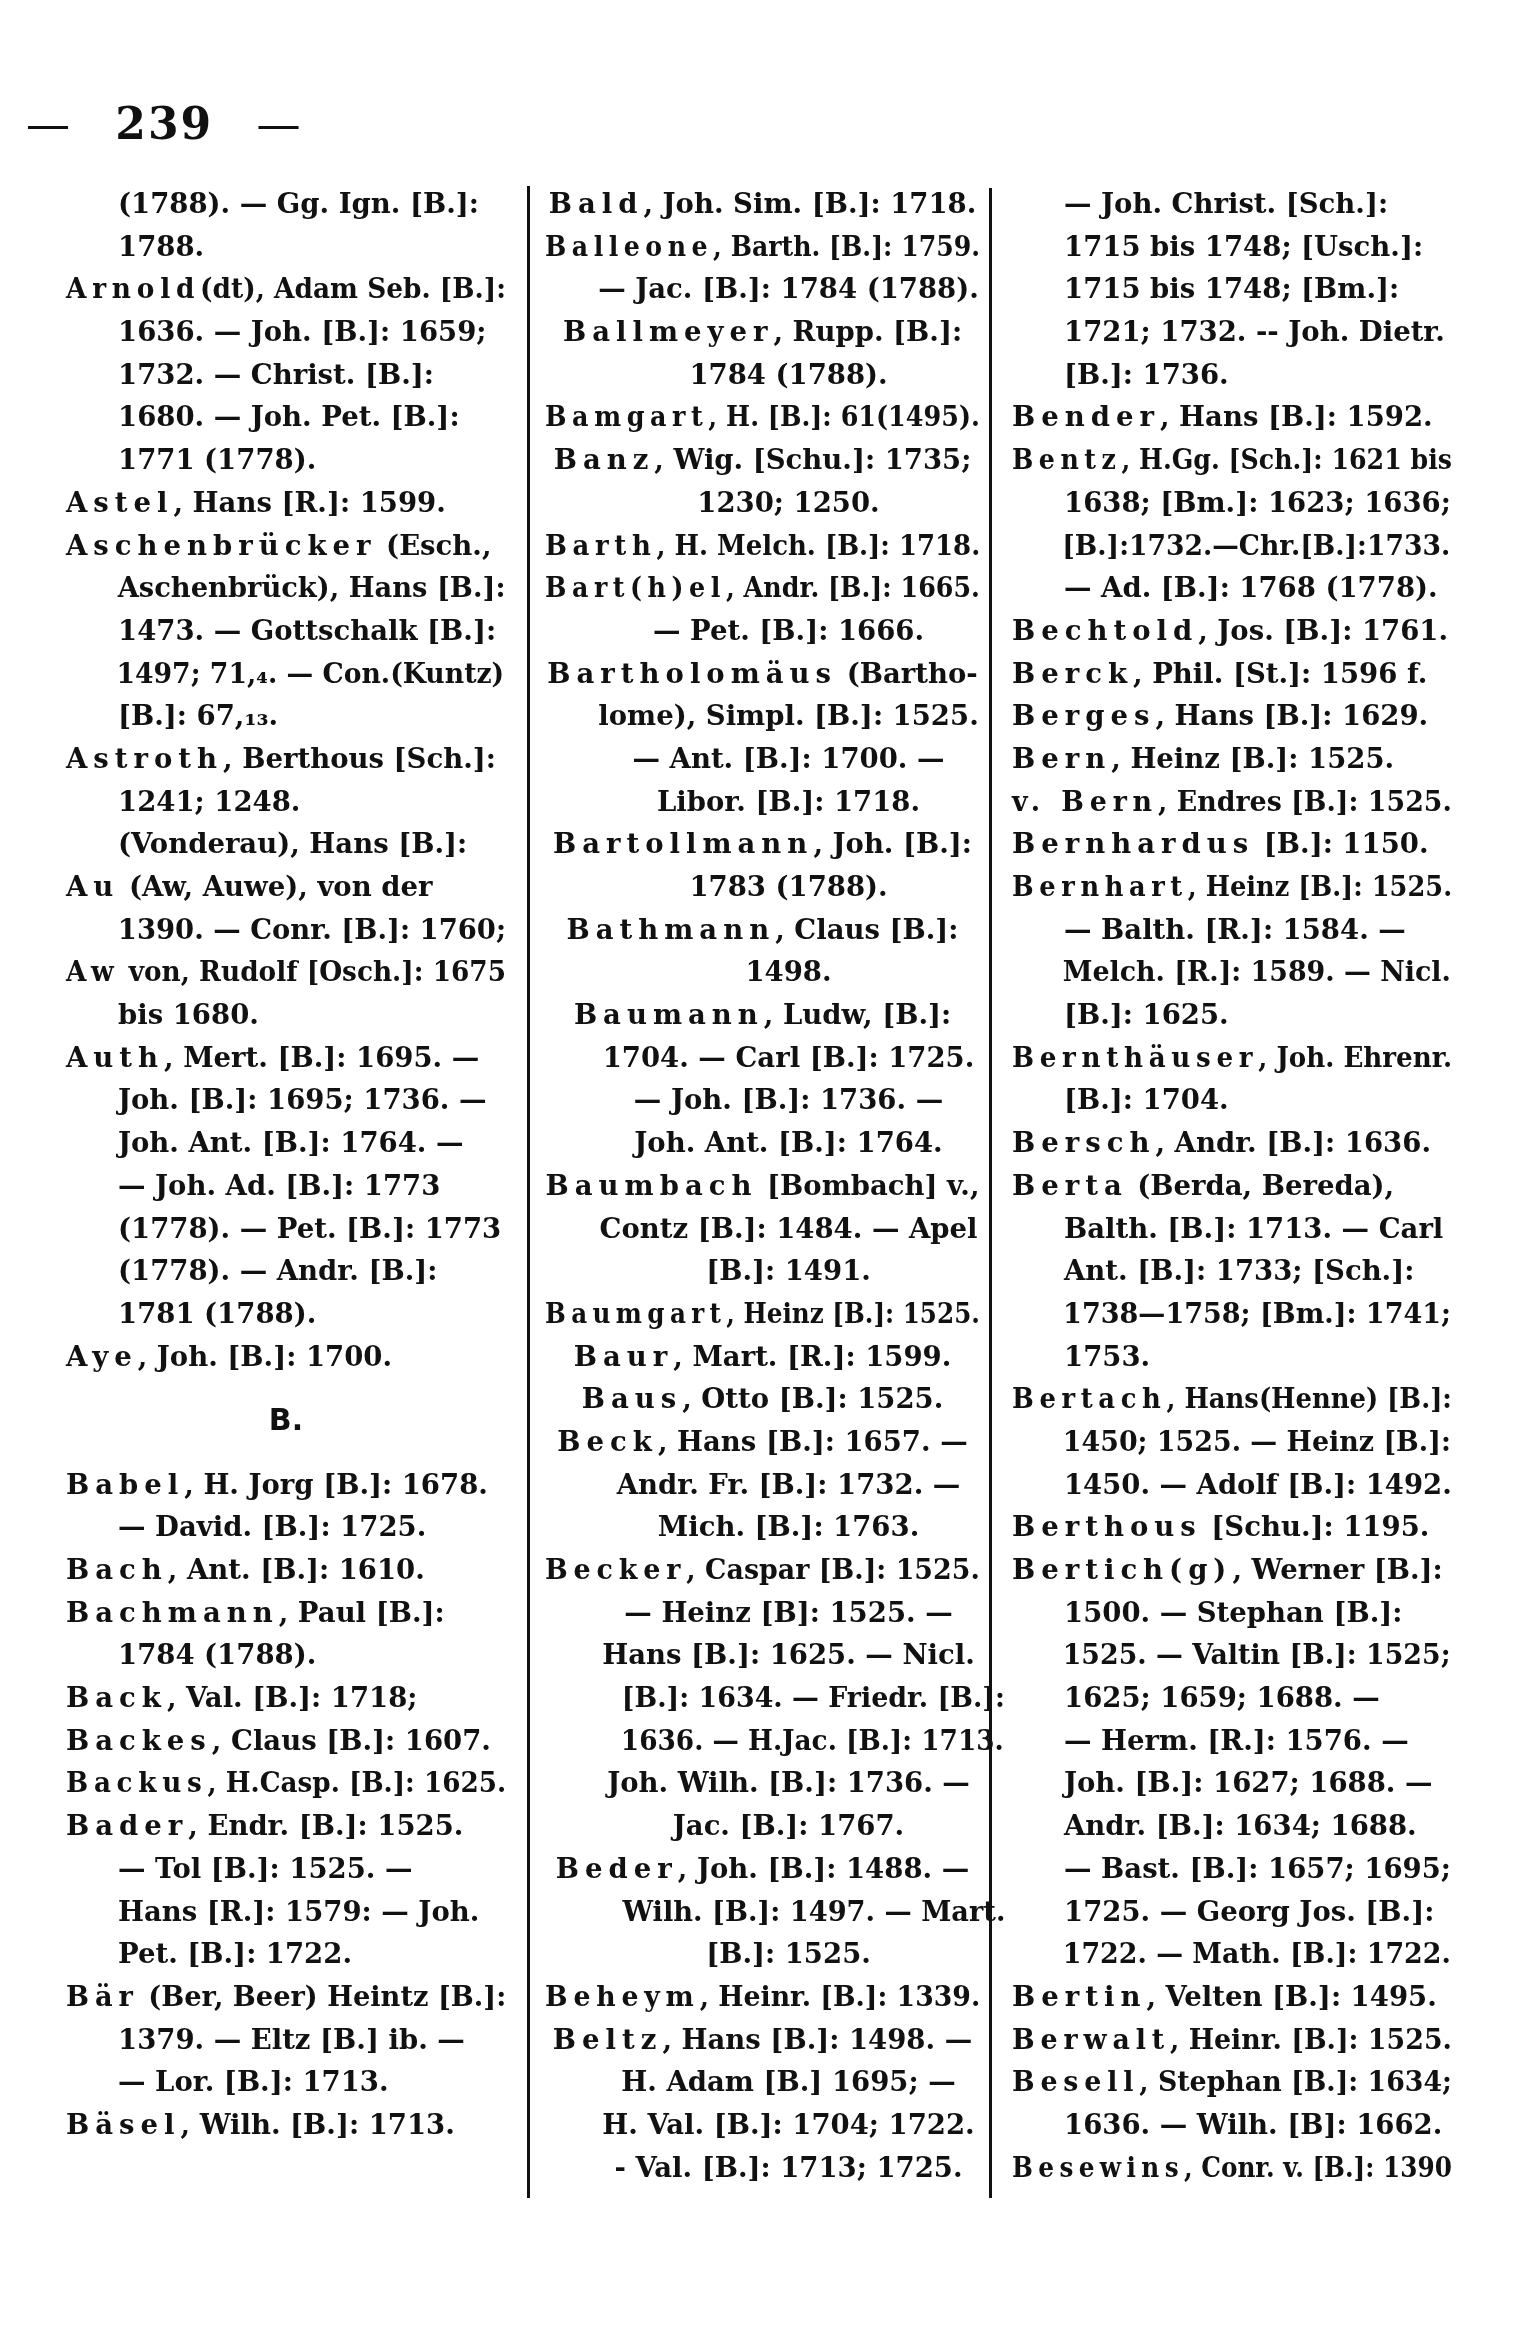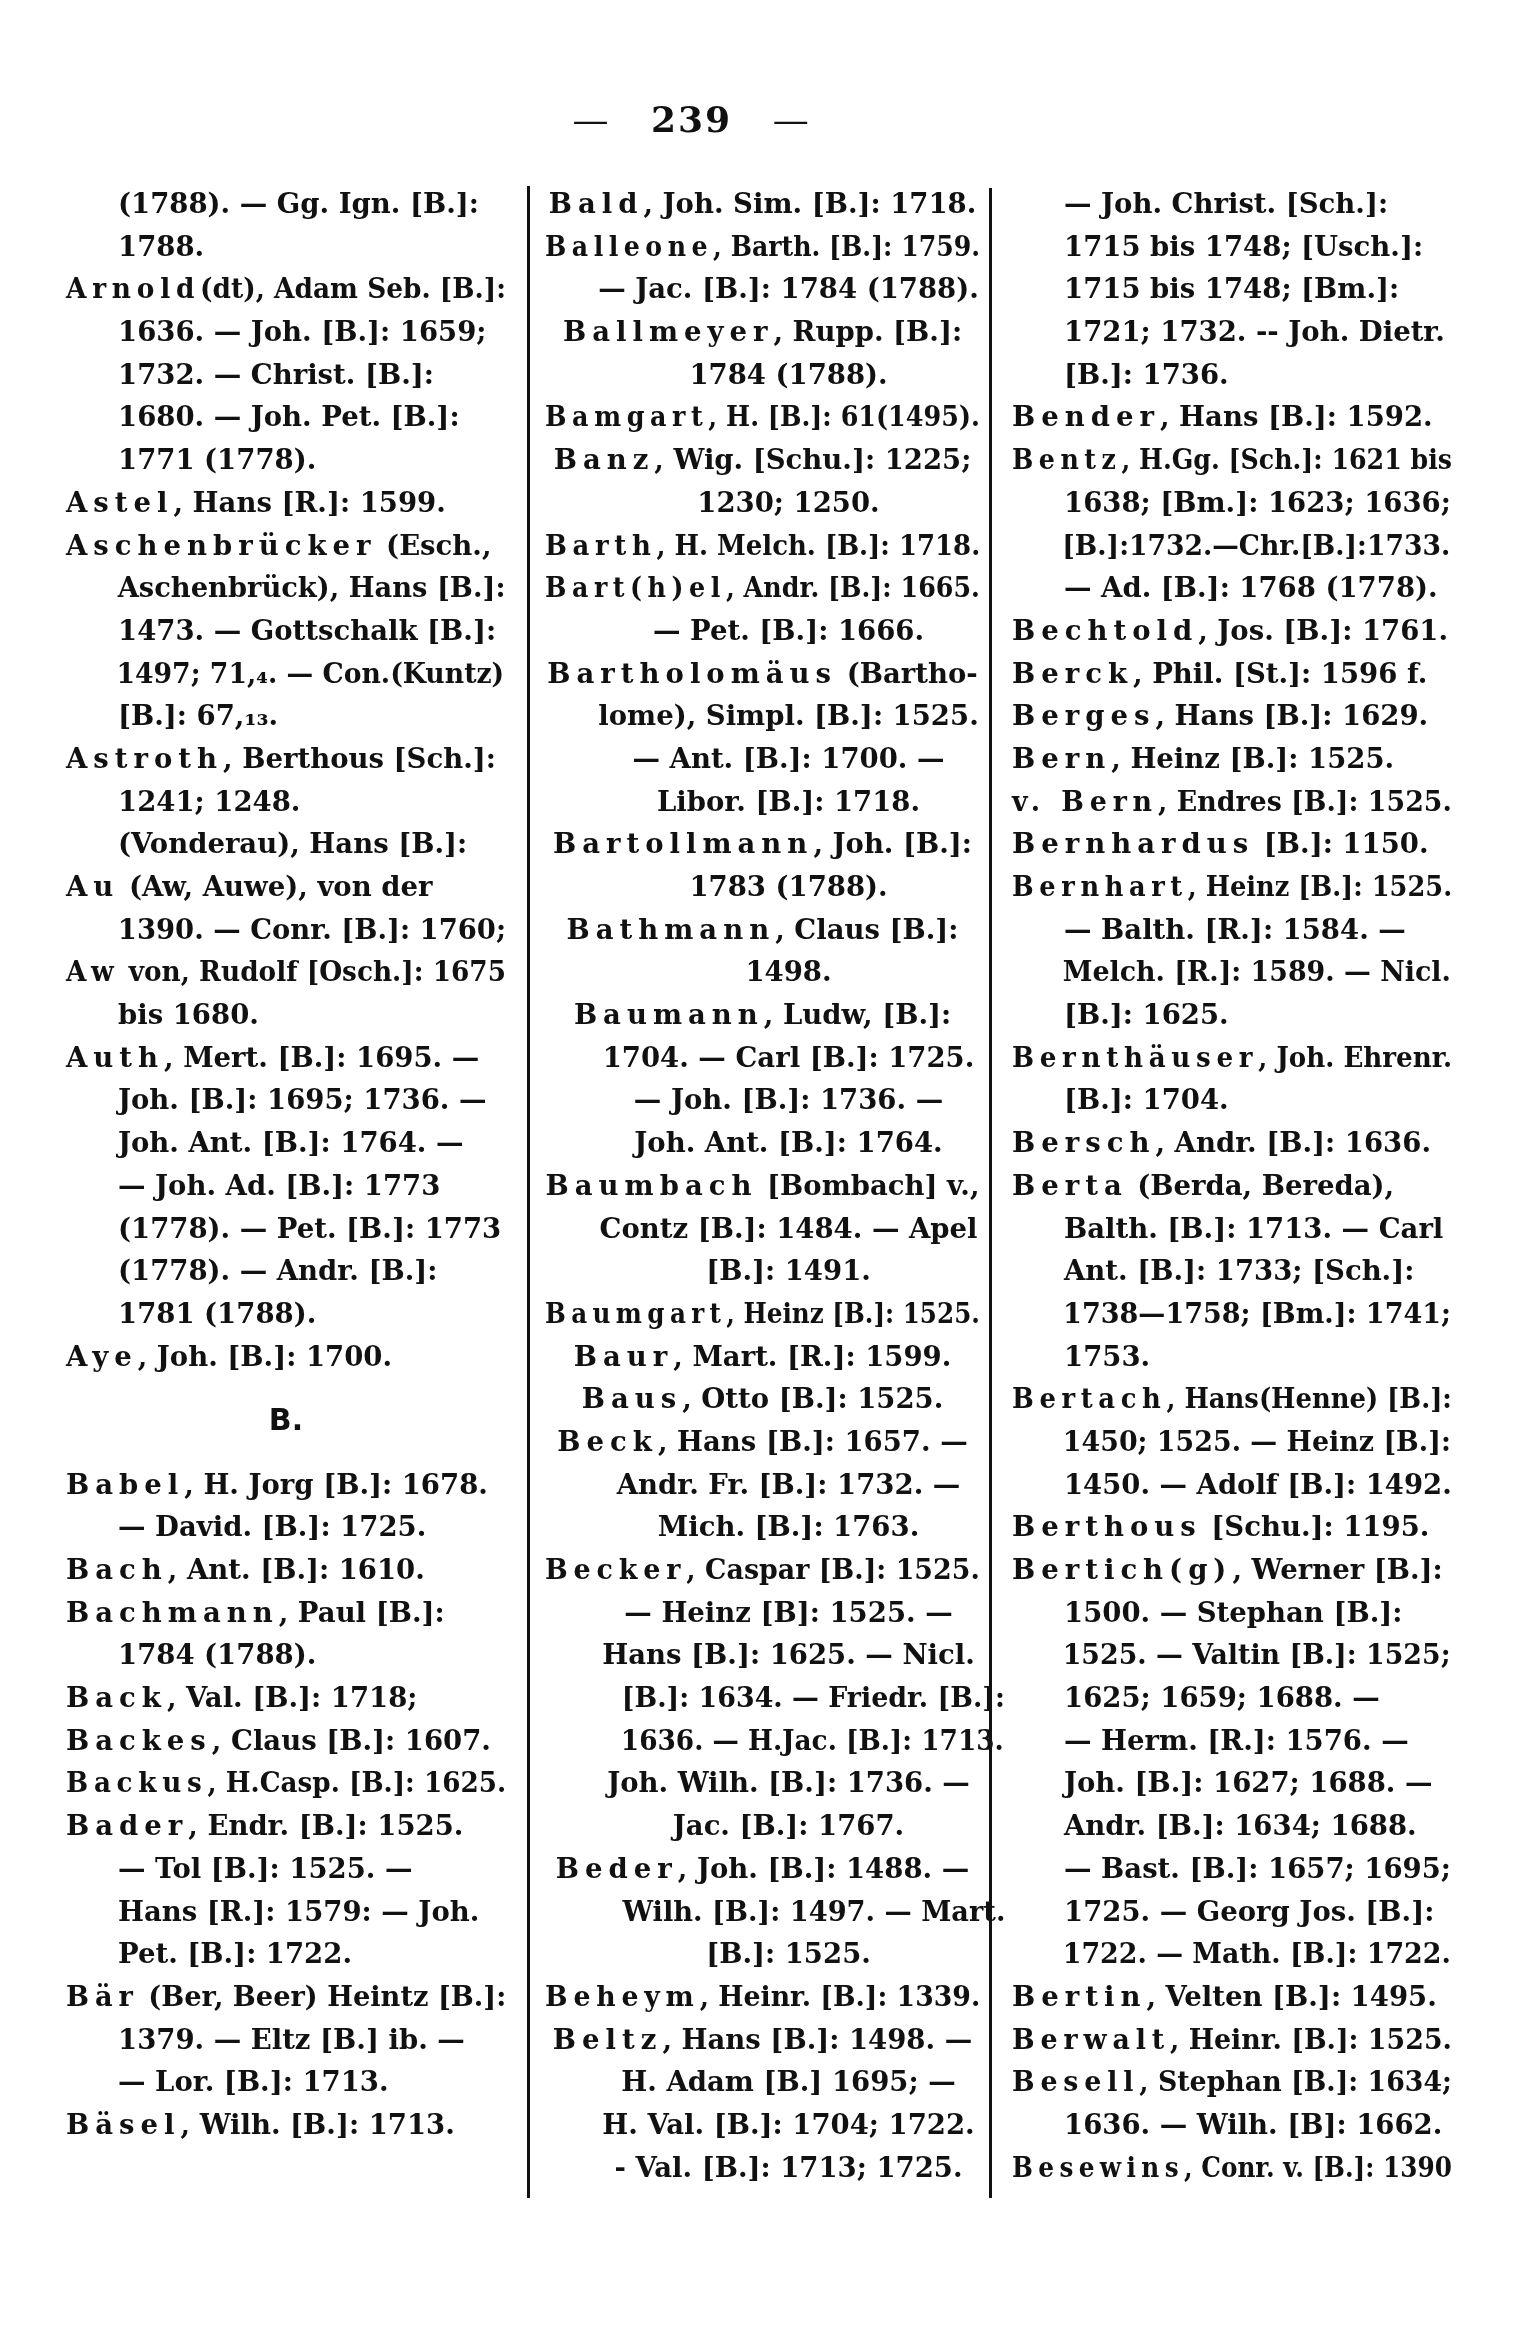--- a/index.html
+++ b/index.html
@@ -1,19 +1,19 @@
 <!DOCTYPE html>
 <html><head>
 <meta charset="utf-8">
 <style>
   html, body { margin: 0; padding: 0; background: #ffffff; }
   body { width: 1531px; height: 2350px; position: relative; overflow: hidden;
          font-family: "DejaVu Serif", "Liberation Serif", serif; color: #111; }
-  .page-number { position: absolute; top: 98px; left: 0; width: 1383px; text-align: center;
-         font-size: 36px; font-weight: bold; letter-spacing: 2px; }
+  .page-number { position: absolute; top: 98px; left: 0; width: 1383px; text-align: left;
+         font-size: 44px; font-weight: bold; letter-spacing: 2px; }
   .page-number .dash { display: inline-block; margin: 0 26px; font-weight: normal; }
   .col { position: absolute; top: 182px; }
   .col-left { left: 66px; width: 440px; }
   .col-mid { left: 545px; width: 435px; text-align: center; }
   .col-right { left: 1012px; width: 440px; }
   .line { height: 42.7px; line-height: 42.7px; font-size: 27.5px; font-weight: bold;
           white-space: nowrap; overflow: visible; }
   .line.cont { padding-left: 52px; }
   .surname { letter-spacing: 6px; }
   .heading { height: 85.4px; line-height: 85.4px; text-align: center; font-family: "DejaVu Sans", sans-serif;
@@ -80,21 +80,21 @@
       <div class="line"><span class="surname">Bäsel</span><span>, Wilh. [B.]: 1713.</span></div>
     </div>
   <div class="rule rule-1"></div>
   <div class="col col-mid">
       <div class="line"><span class="surname">Bald</span><span>, Joh. Sim. [B.]: 1718.</span></div>
       <div class="line" style="transform-origin: left center; transform: scaleX(0.917); width: 474.531px;"><span class="surname">Balleone</span><span>, Barth. [B.]: 1759.</span></div>
       <div class="line cont"><span>— Jac. [B.]: 1784 (1788).</span></div>
       <div class="line"><span class="surname">Ballmeyer</span><span>, Rupp. [B.]:</span></div>
       <div class="line cont"><span>1784 (1788).</span></div>
       <div class="line" style="transform-origin: left center; transform: scaleX(0.926); width: 469.656px;"><span class="surname">Bamgart</span><span>, H. [B.]: 61(1495).</span></div>
-      <div class="line"><span class="surname">Banz</span><span>, Wig. [Schu.]: 1225;</span></div>
+      <div class="line"><span class="surname">Banz</span><span>, Wig. [Schu.]: 1735;</span></div>
       <div class="line cont"><span>1230; 1250.</span></div>
       <div class="line" style="transform-origin: left center; transform: scaleX(0.943); width: 461.484px;"><span class="surname">Barth</span><span>, H. Melch. [B.]: 1718.</span></div>
       <div class="line" style="transform-origin: left center; transform: scaleX(0.922); width: 471.719px;"><span class="surname">Bart(h)el</span><span>, Andr. [B.]: 1665.</span></div>
       <div class="line cont"><span>— Pet. [B.]: 1666.</span></div>
       <div class="line"><span class="surname">Bartholomäus</span><span> (Bartho-</span></div>
       <div class="line cont"><span>lome), Simpl. [B.]: 1525.</span></div>
       <div class="line cont"><span>— Ant. [B.]: 1700. —</span></div>
       <div class="line cont"><span>Libor. [B.]: 1718.</span></div>
       <div class="line"><span class="surname">Bartollmann</span><span>, Joh. [B.]:</span></div>
       <div class="line cont"><span>1783 (1788).</span></div>

